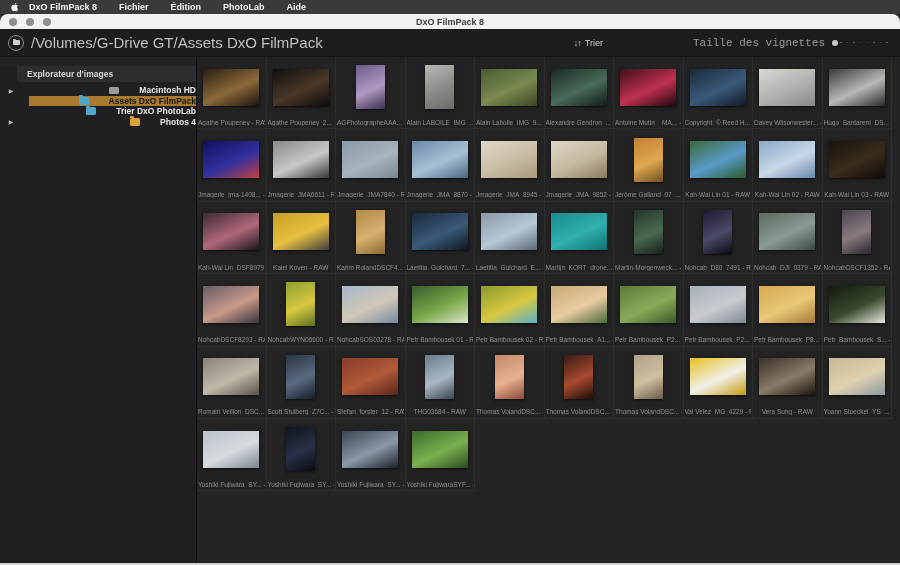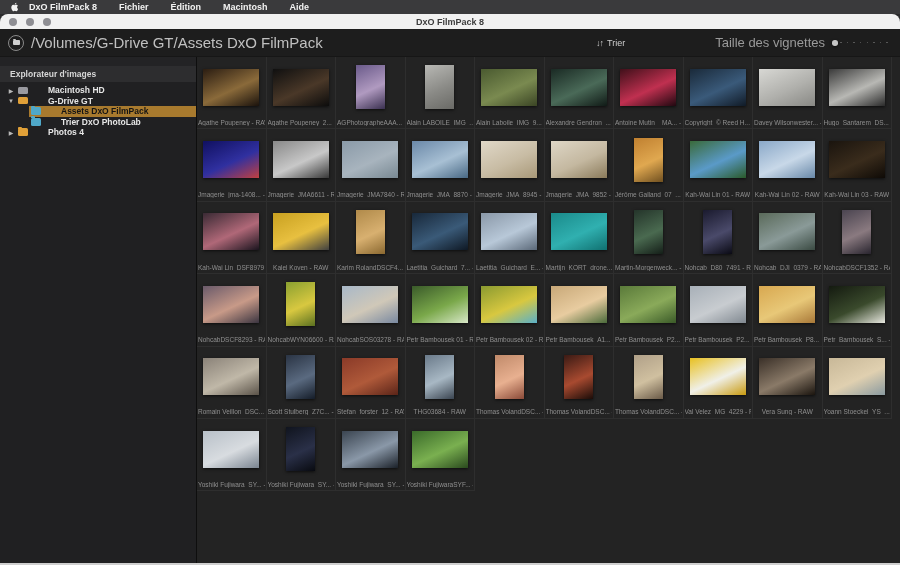--- a/index.html
+++ b/index.html
@@ -28,44 +28,44 @@
   .path-btn { width:16px; height:16px; border:1px solid #8a8a8a; border-radius:50%; display:flex;
               align-items:center; justify-content:center; margin-right:7px; }
   .path-btn .mini-folder { width:7px; height:5px; background:#cfcfcf; border-radius:1px; position:relative; }
   .path-btn .mini-folder::before { content:""; position:absolute; top:-1.5px; left:0; width:3px; height:1.5px;
               background:#cfcfcf; border-radius:1px 1px 0 0; }
   .path-text { color:#c0c0c0; font-size:15px; }
   .toolbar-spacer { flex:1; }
   .sort-btn { display:flex; align-items:center; gap:4px; color:#cdcdcd; font-size:9px; margin-right:90px; }
   .sort-arrows { font-size:9px; letter-spacing:-1px; color:#cdcdcd; }
   .thumbsize { display:flex; align-items:center; gap:7px; margin-right:4px; }
-  .thumbsize-label { color:#9a9a9a; font-size:13px; }
+  .thumbsize-label { color:#9a9a9a; font-size:11px;font-family:Liberation Mono, monospace; }
   .slider { position:relative; width:56px; height:10px; display:flex; align-items:center; }
   .slider .ticks { display:flex; justify-content:space-between; width:100%; padding-left:8px; }
   .slider .ticks i { width:1.5px; height:1.5px; border-radius:50%; background:#606060; }
   .slider .thumb { position:absolute; left:0; top:2.5px; width:5.5px; height:5.5px; border-radius:50%; background:#c4c4c4; }
 
   
   .content { flex:1; display:flex; min-height:0; }
 
   
   .sidebar { width:197px; flex:0 0 auto; background:#202022; border-right:1px solid #0e0e0e;
              display:flex; flex-direction:column; }
   .side-band { background:#2d2d2f; display:flex; align-items:center; padding:0 10px; }
   .band-recent { height:22px; justify-content:space-between; }
   .band-recent .hdr { color:#d6d6d6; font-size:8.5px; }
   .clear-link { color:#d6d6d6; font-size:8.5px; text-decoration:underline; }
   .band-gap { height:9px; background:#232325; }
-  .band-explorer { height:16px; }
+  .band-explorer { height:16px;margin-left:17px; }
   .band-explorer .hdr { color:#d6d6d6; font-size:8.5px; font-weight:bold; }
   .tree { padding-top:3px; }
   .tree-row { display:flex; align-items:center; height:10.5px; padding-left:6px; cursor:default; }
   .disclosure { width:10px; font-size:6px; color:#b8b8b8; text-align:center; flex:0 0 auto; }
   .indent { flex:0 0 auto; }
-  .row-body { flex:1; display:flex; align-items:center; gap:20px; height:100%; padding-left:2px; }
+  .row-body { flex:1; display:flex; align-items:center; gap:20px; height:100%; padding-left:2px;justify-content:flex-end; }
   .tree-row.selected .row-body { background:#a87a2e; }
   .tree-label { font-size:8.5px; font-weight:bold; color:#e6e6e6; white-space:nowrap; }
   .tree-row.selected .tree-label { color:#141414; }
   .tree-icon { width:10px; height:8px; border-radius:1.5px; position:relative; flex:0 0 auto; }
   .tree-icon.folder-blue { background:#4fa8c9; }
   .tree-icon.folder-blue::before { content:""; position:absolute; top:-1.5px; left:0; width:4px; height:2px;
       background:#4fa8c9; border-radius:1px 1px 0 0; }
   .tree-icon.folder-orange { background:#e0a038; }
   .tree-icon.folder-orange::before { content:""; position:absolute; top:-1.5px; left:0; width:4px; height:2px;
       background:#e0a038; border-radius:1px 1px 0 0; }
@@ -93,21 +93,21 @@
 
   <div class="menubar">
     <span class="apple-logo">
       <svg viewBox="0 0 17 20">
           <path d="M13.6 10.6c0-2.1 1.7-3.1 1.8-3.2-1-1.5-2.6-1.7-3.1-1.7-1.3-.1-2.6.8-3.2.8-.7 0-1.7-.8-2.8-.8-1.4 0-2.8.8-3.5 2.1-1.5 2.6-.4 6.4 1.1 8.5.7 1 1.5 2.2 2.6 2.1 1-.1 1.4-.7 2.7-.7s1.6.7 2.8.7c1.1 0 1.9-1 2.6-2.1.8-1.2 1.1-2.4 1.1-2.4s-2.1-.8-2.1-3.3zM11.4 4.2c.6-.7 1-1.7.9-2.7-.8 0-1.9.6-2.5 1.3-.5.6-1 1.6-.9 2.6.9.1 1.9-.5 2.5-1.2z"></path>
         </svg>
     </span>
     <span class="mi app-name">DxO FilmPack 8</span>
     <span class="mi">Fichier</span>
     <span class="mi">Édition</span>
-    <span class="mi">Macintosh</span>
+    <span class="mi">PhotoLab</span>
     <span class="mi">Aide</span>
   </div>
 
   <div class="titlebar-wrap">
     <div class="titlebar">
       <div class="traffic">
         <span class="dot"></span>
         <span class="dot"></span>
         <span class="dot"></span>
       </div>
@@ -152,28 +152,20 @@
       </div>
       <div class="tree">
           <div class="tree-row">
             <span class="disclosure">▶</span>
             <span class="indent" style="width: 0px;"></span>
             <span class="row-body">
               <span class="tree-icon drive"></span>
               <span class="tree-label">Macintosh HD</span>
             </span>
           </div>
-          <div class="tree-row">
-            <span class="disclosure">▼</span>
-            <span class="indent" style="width: 0px;"></span>
-            <span class="row-body">
-              <span class="tree-icon drive-orange"></span>
-              <span class="tree-label">G-Drive GT</span>
-            </span>
-          </div>
           <div class="tree-row selected">
             <span class="disclosure"></span>
             <span class="indent" style="width: 13px;"></span>
             <span class="row-body">
               <span class="tree-icon folder-blue"></span>
               <span class="tree-label">Assets DxO FilmPack</span>
             </span>
           </div>
           <div class="tree-row">
             <span class="disclosure"></span>

